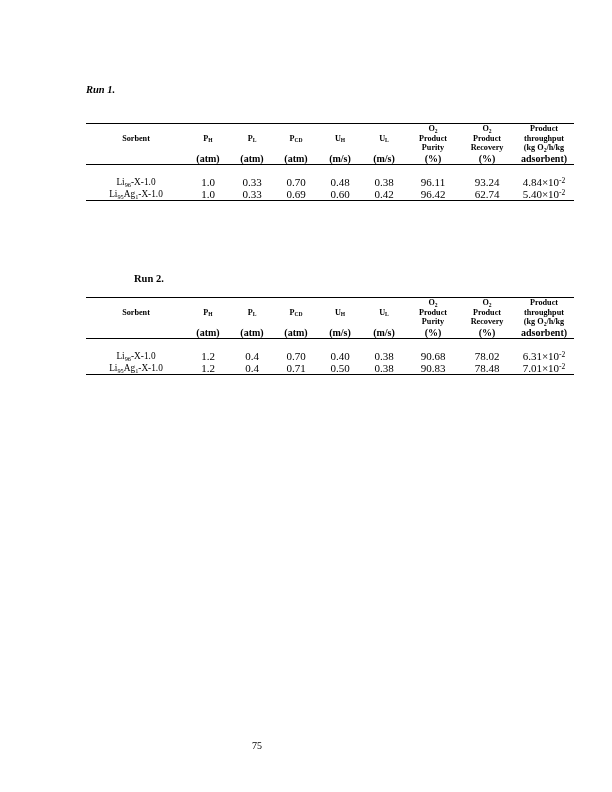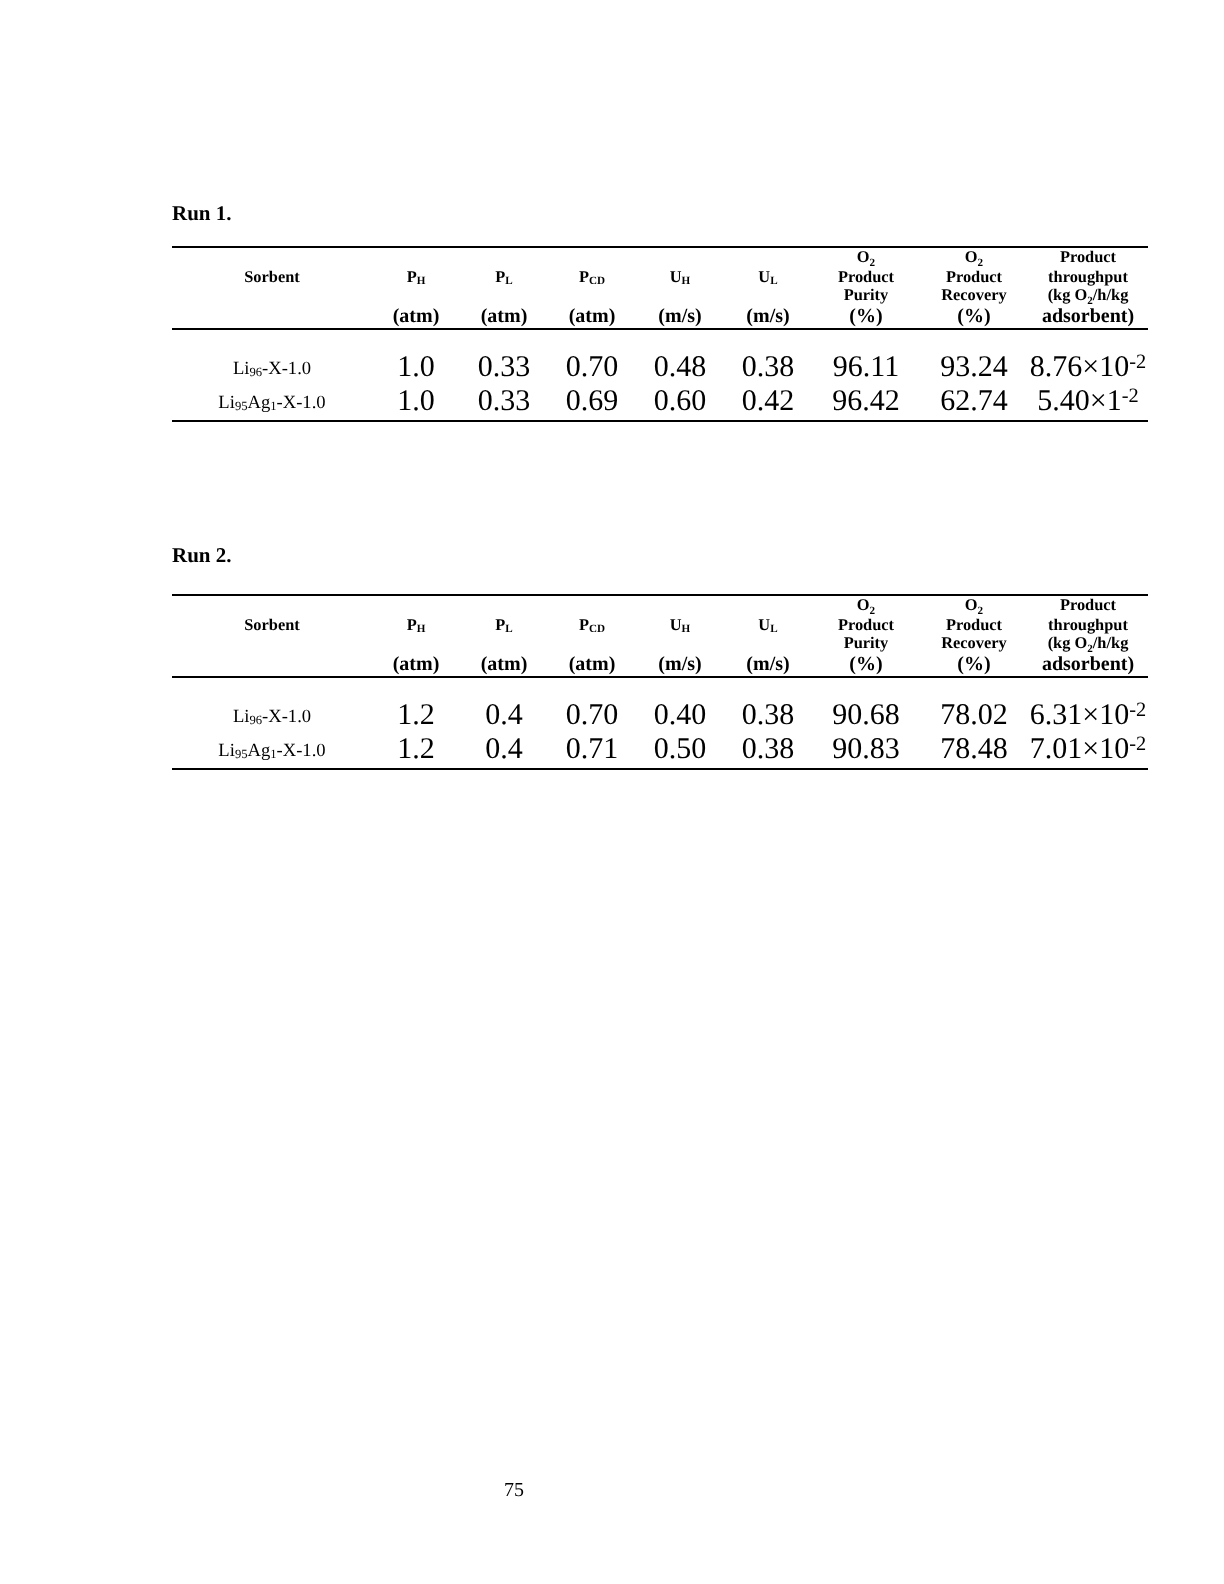--- a/index.html
+++ b/index.html
@@ -28,22 +28,22 @@
     font-size: 10.5px;
     font-weight: bold;
     letter-spacing: 0.1px;
   }
   .run-label {
     position: absolute;
     left: 86px;
     font-size: 10.5px;
     font-weight: bold;
   }
-  #run1-label { top: 102px; }
-  #run2-label { top: 273px; }
+  #run1-label { top: 84px; font-style: italic; }
+  #run2-label { top: 273px; margin-left: 48px; }
 
   table.data-table {
     position: absolute;
     left: 86px;
     width: 440px;
     border-collapse: collapse;
     font-size: 8.2px;
     table-layout: fixed;
   }
   #table-run1 { top: 123px; }
@@ -73,21 +73,21 @@
   .border-top-thick {
     border-top: 1.3px solid #000 !important;
   }
   .border-bottom-thin {
     border-bottom: 0.9px solid #000 !important;
   }
   .border-bottom-thick {
     border-bottom: 1.3px solid #000 !important;
   }
   tbody td {
-    font-size: 15px;
+    font-size: 11px;
     padding-top: 9px;
     padding-bottom: 9px;
     font-family: "Liberation Serif", serif;
   }
   tbody tr:first-child td { padding-top: 11px; }
   .sorbent-cell {
     font-size: 9.3px;
   }
   sub { font-size: 0.68em; vertical-align: baseline; position: relative; bottom: -0.28em; }
   sup { font-size: 0.68em; vertical-align: baseline; position: relative; top: -0.42em; }
@@ -164,32 +164,32 @@
     <tbody>
       <tr>
         <td class="sorbent-cell"><span>Li</span><sub>96</sub><span>-X-1.0</span></td>
         <td>1.0</td>
         <td>0.33</td>
         <td>0.70</td>
         <td>0.48</td>
         <td>0.38</td>
         <td>96.11</td>
         <td>93.24</td>
-        <td><span>8.76×10</span><sup>-2</sup></td>
+        <td><span>4.84×10</span><sup>-2</sup></td>
       </tr>
       <tr>
         <td class="sorbent-cell border-bottom-thick"><span>Li</span><sub>95</sub><span>Ag</span><sub>1</sub><span>-X-1.0</span></td>
         <td class="border-bottom-thick">1.0</td>
         <td class="border-bottom-thick">0.33</td>
         <td class="border-bottom-thick">0.69</td>
         <td class="border-bottom-thick">0.60</td>
         <td class="border-bottom-thick">0.42</td>
         <td class="border-bottom-thick">96.42</td>
         <td class="border-bottom-thick">62.74</td>
-        <td class="border-bottom-thick"><span>5.40×1</span><sup>-2</sup></td>
+        <td class="border-bottom-thick"><span>5.40×10</span><sup>-2</sup></td>
       </tr>
     </tbody>
   </table>
 
   <div class="run-label" id="run2-label">Run 2.</div>
 
   <table class="data-table" id="table-run2">
     <colgroup>
       <col class="col-sorbent">
         <col class="col-num">

